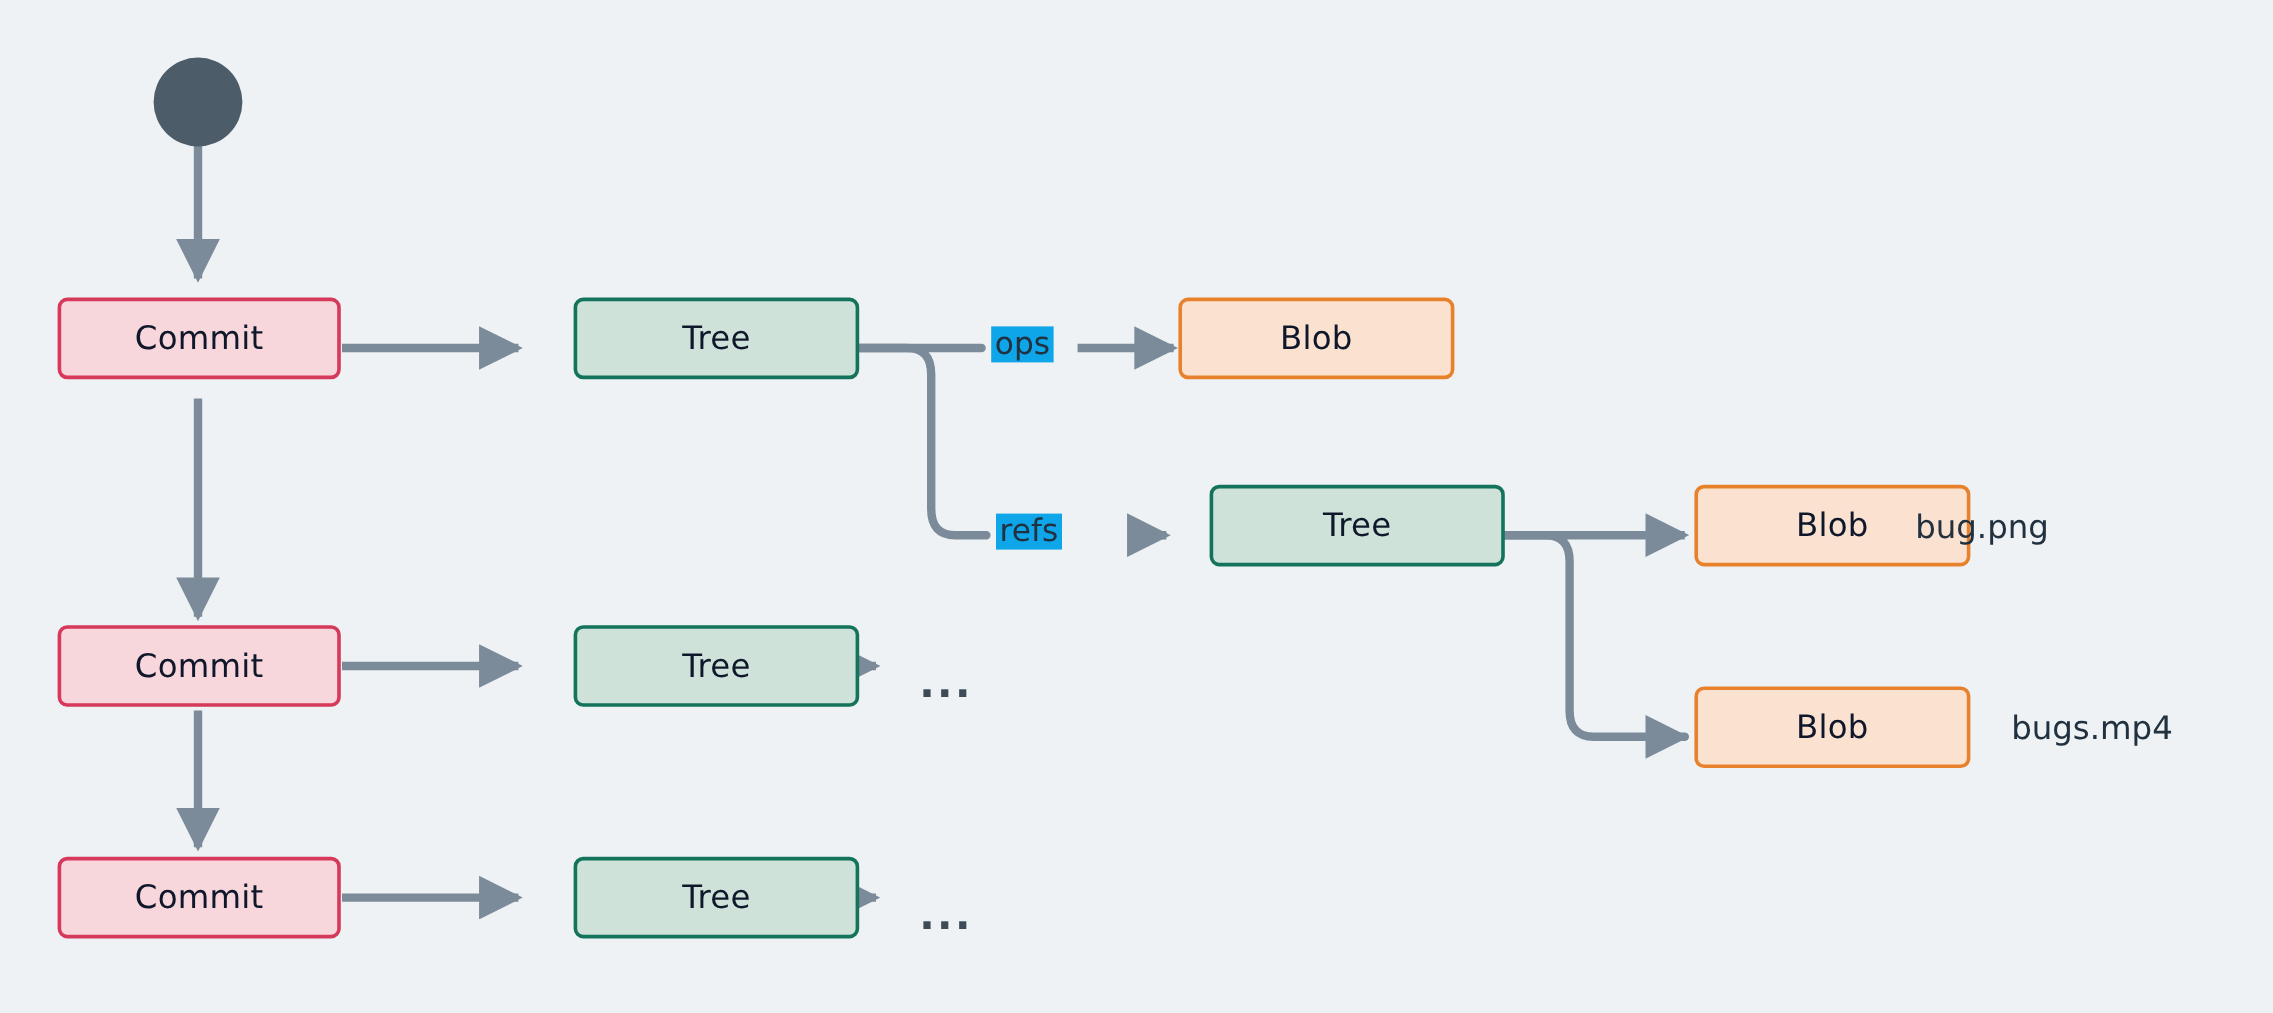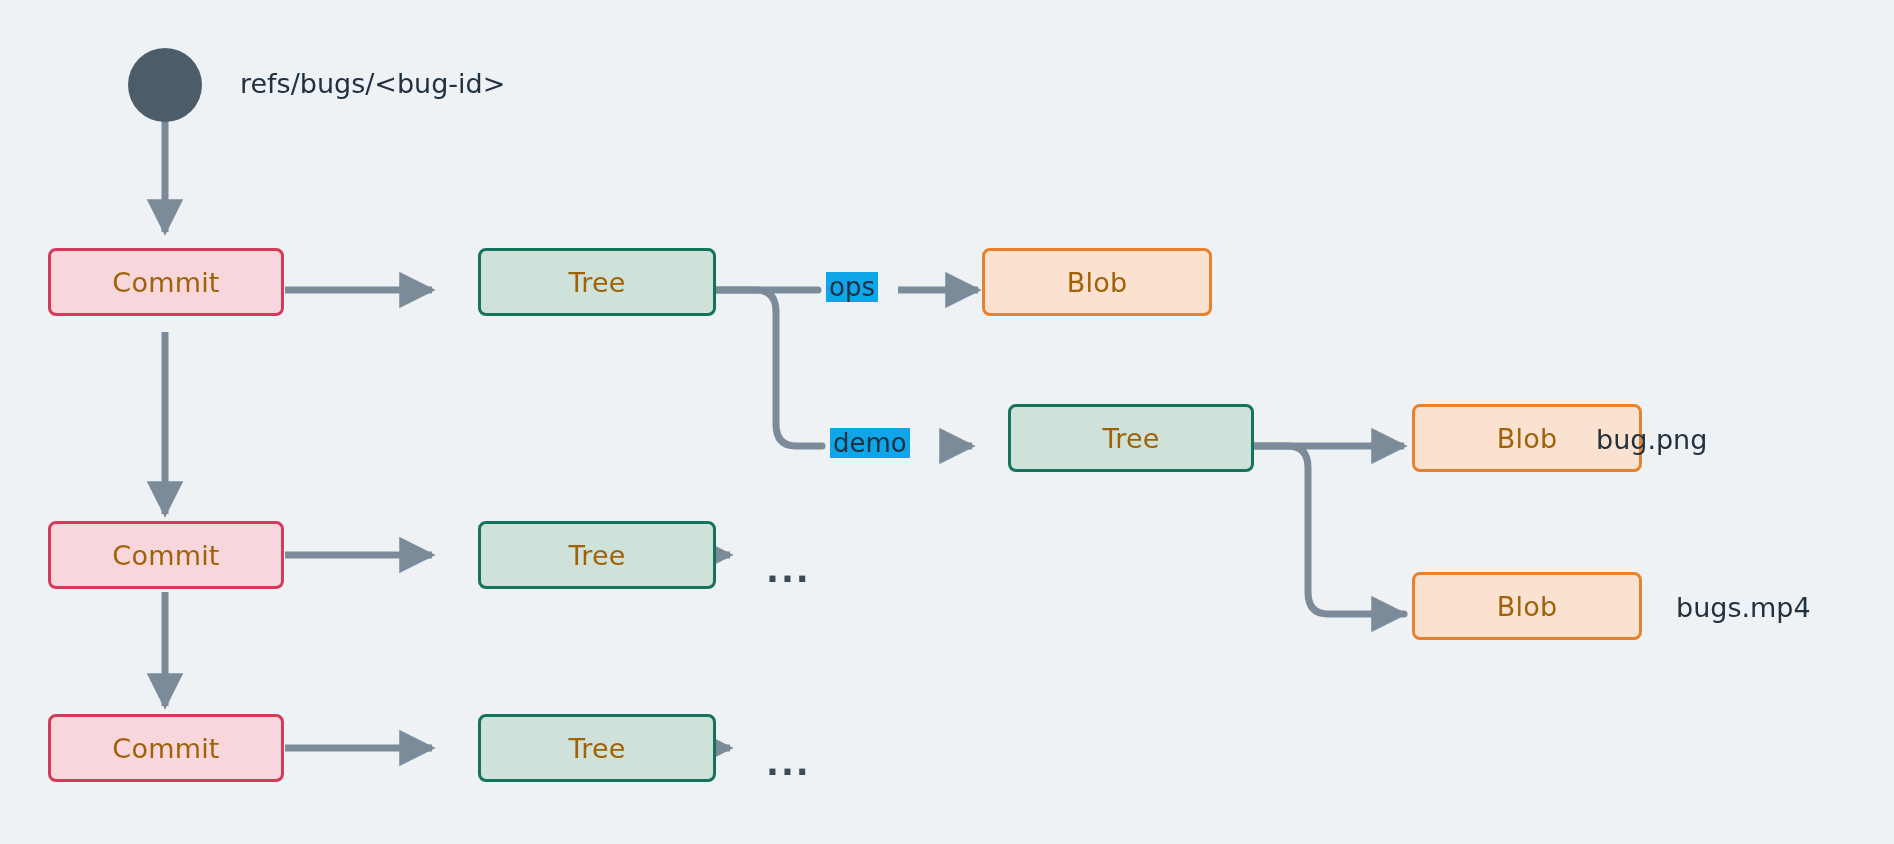--- a/index.html
+++ b/index.html
@@ -27,21 +27,21 @@
     position: absolute;
     box-sizing: border-box;
     display: flex;
     align-items: center;
     justify-content: center;
     border-radius: 8px;
     border-width: 3px;
     border-style: solid;
     font-size: 27px;
     letter-spacing: 0.2px;
-    color: #a16207;
+    color: #0f172a;
   }
   .node-commit {
     background: #f7d6dc;
     border-color: #d6395a;
   }
   .node-tree {
     background: #cfe2da;
     border-color: #13745b;
     margin-left: 28px;
   }
@@ -108,32 +108,31 @@
     <path d="M 942 446 L 972 446" stroke="#7b8b99" stroke-width="7" fill="none" marker-end="url(#arrow)"></path>
 
     <path d="M 1226 446 L 1404 446" stroke="#7b8b99" stroke-width="7" fill="none" marker-end="url(#arrow)"></path>
     <path d="M 1226 446 L 1288 446 Q 1308 446 1308 468 L 1308 592 Q 1308 614 1328 614 L 1404 614" stroke="#7b8b99" stroke-width="7" fill="none" stroke-linecap="round" marker-end="url(#arrow)"></path>
 
     <path d="M 688 555 L 730 555" stroke="#7b8b99" stroke-width="7" fill="none" marker-end="url(#arrow)"></path>
     <path d="M 688 748 L 730 748" stroke="#7b8b99" stroke-width="7" fill="none" marker-end="url(#arrow)"></path>
   </svg>
 
   <div class="root-dot" style="left:128px; top:48px; width:74px; height:74px;"></div>
-  <div class="plain-label" style="left:240px; top:68px;">refs/bugs/&lt;bug-id&gt;</div>
 
   <div class="node node-commit" style="left:48px; top:248px; width:236px; height:68px;">Commit</div>
   <div class="node node-commit" style="left:48px; top:521px; width:236px; height:68px;">Commit</div>
   <div class="node node-commit" style="left:48px; top:714px; width:236px; height:68px;">Commit</div>
 
   <div class="node node-tree" style="left:450px; top:248px; width:238px; height:68px;">Tree</div>
   <div class="node node-tree" style="left:450px; top:521px; width:238px; height:68px;">Tree</div>
   <div class="node node-tree" style="left:450px; top:714px; width:238px; height:68px;">Tree</div>
 
   <div class="edge-label" style="left:826px; top:272px;">ops</div>
-  <div class="edge-label" style="left:830px; top:428px;">demo</div>
+  <div class="edge-label" style="left:830px; top:428px;">refs</div>
 
   <div class="node node-blob" style="left:982px; top:248px; width:230px; height:68px;">Blob</div>
 
   <div class="node node-tree" style="left:980px; top:404px; width:246px; height:68px;">Tree</div>
 
   <div class="node node-blob" style="left:1412px; top:404px; width:230px; height:68px;">Blob</div>
   <div class="node node-blob" style="left:1412px; top:572px; width:230px; height:68px;">Blob</div>
 
   <div class="plain-label" style="left:1596px; top:424px;">bug.png</div>
   <div class="plain-label" style="left:1676px; top:592px;">bugs.mp4</div>

